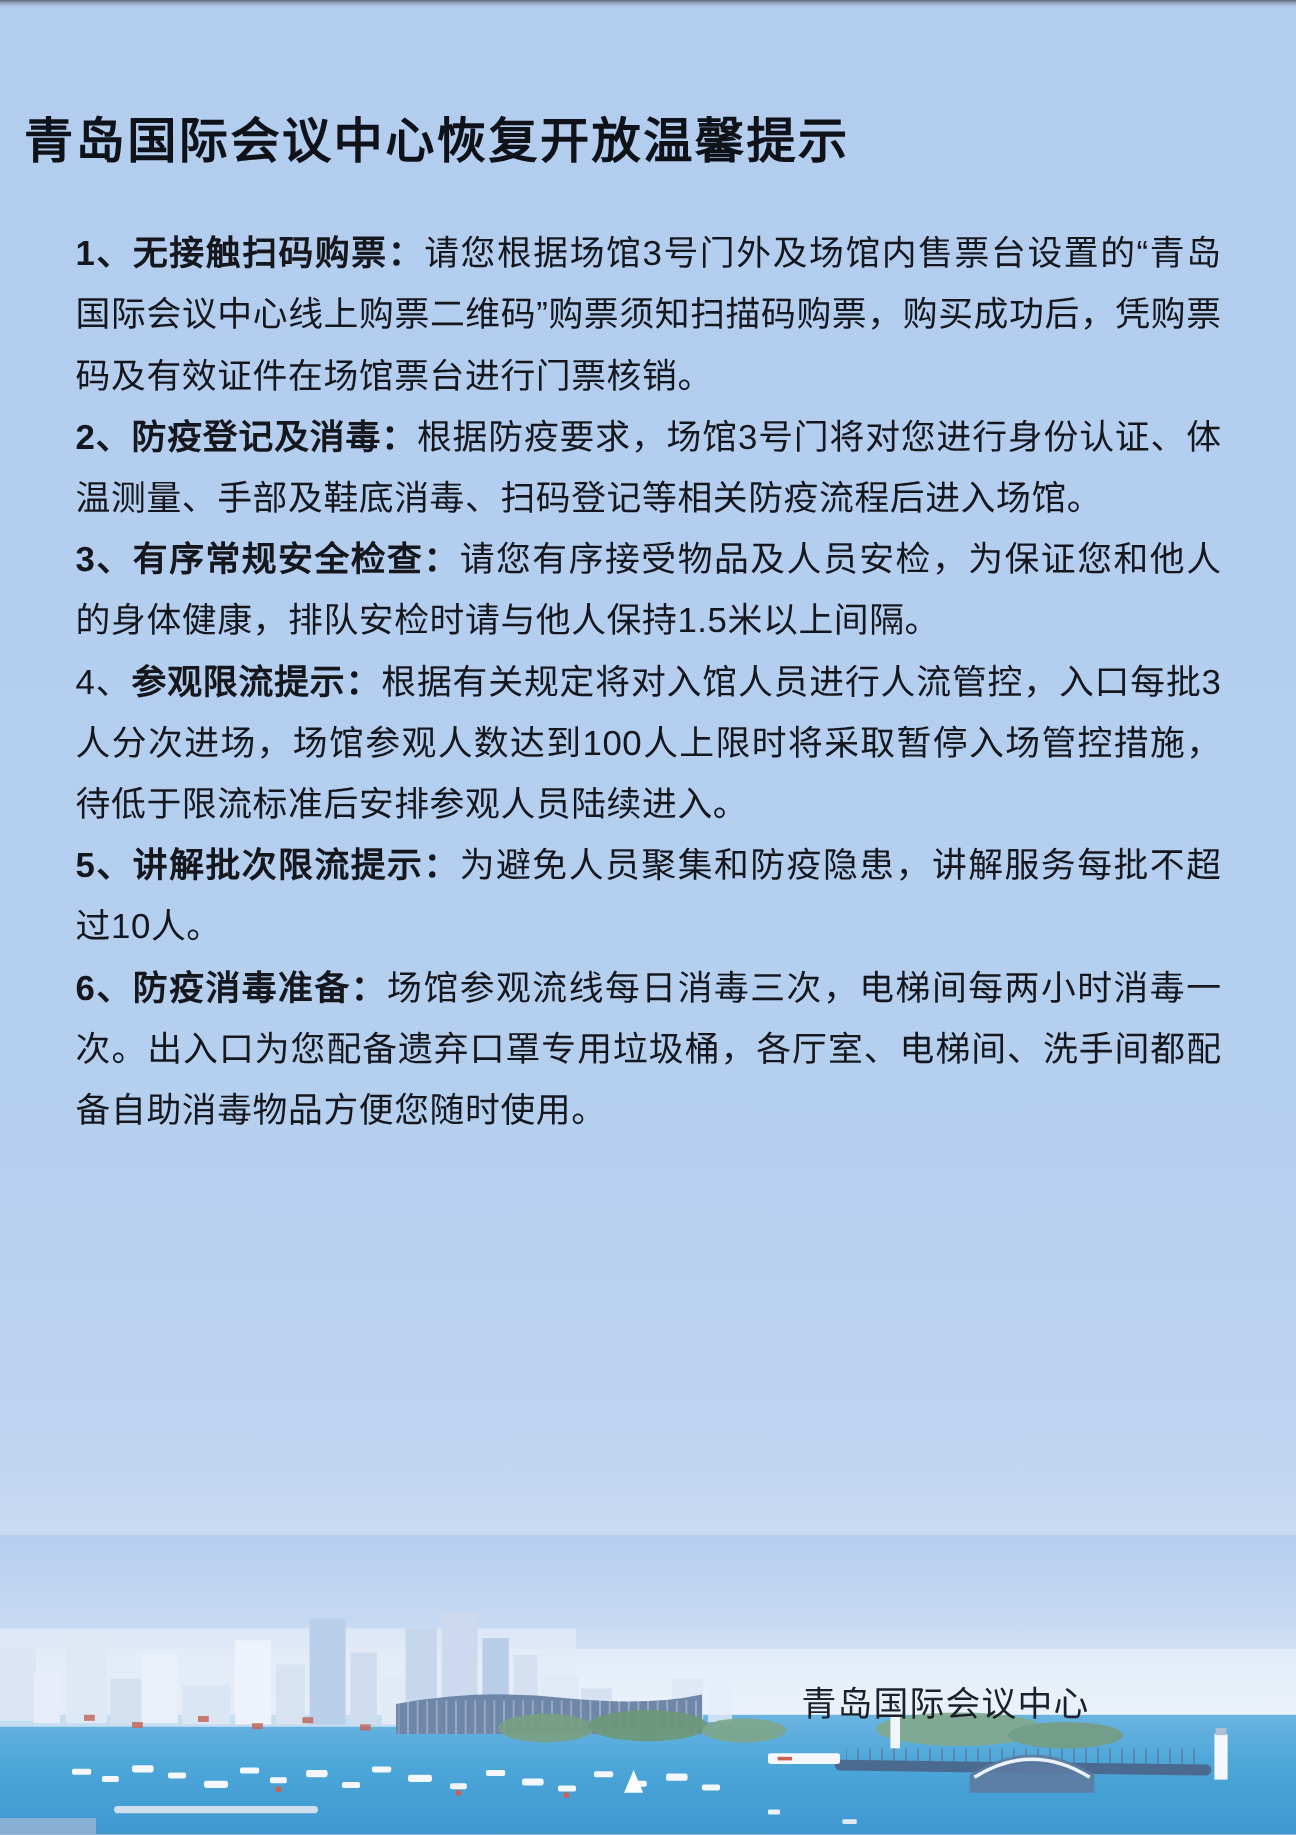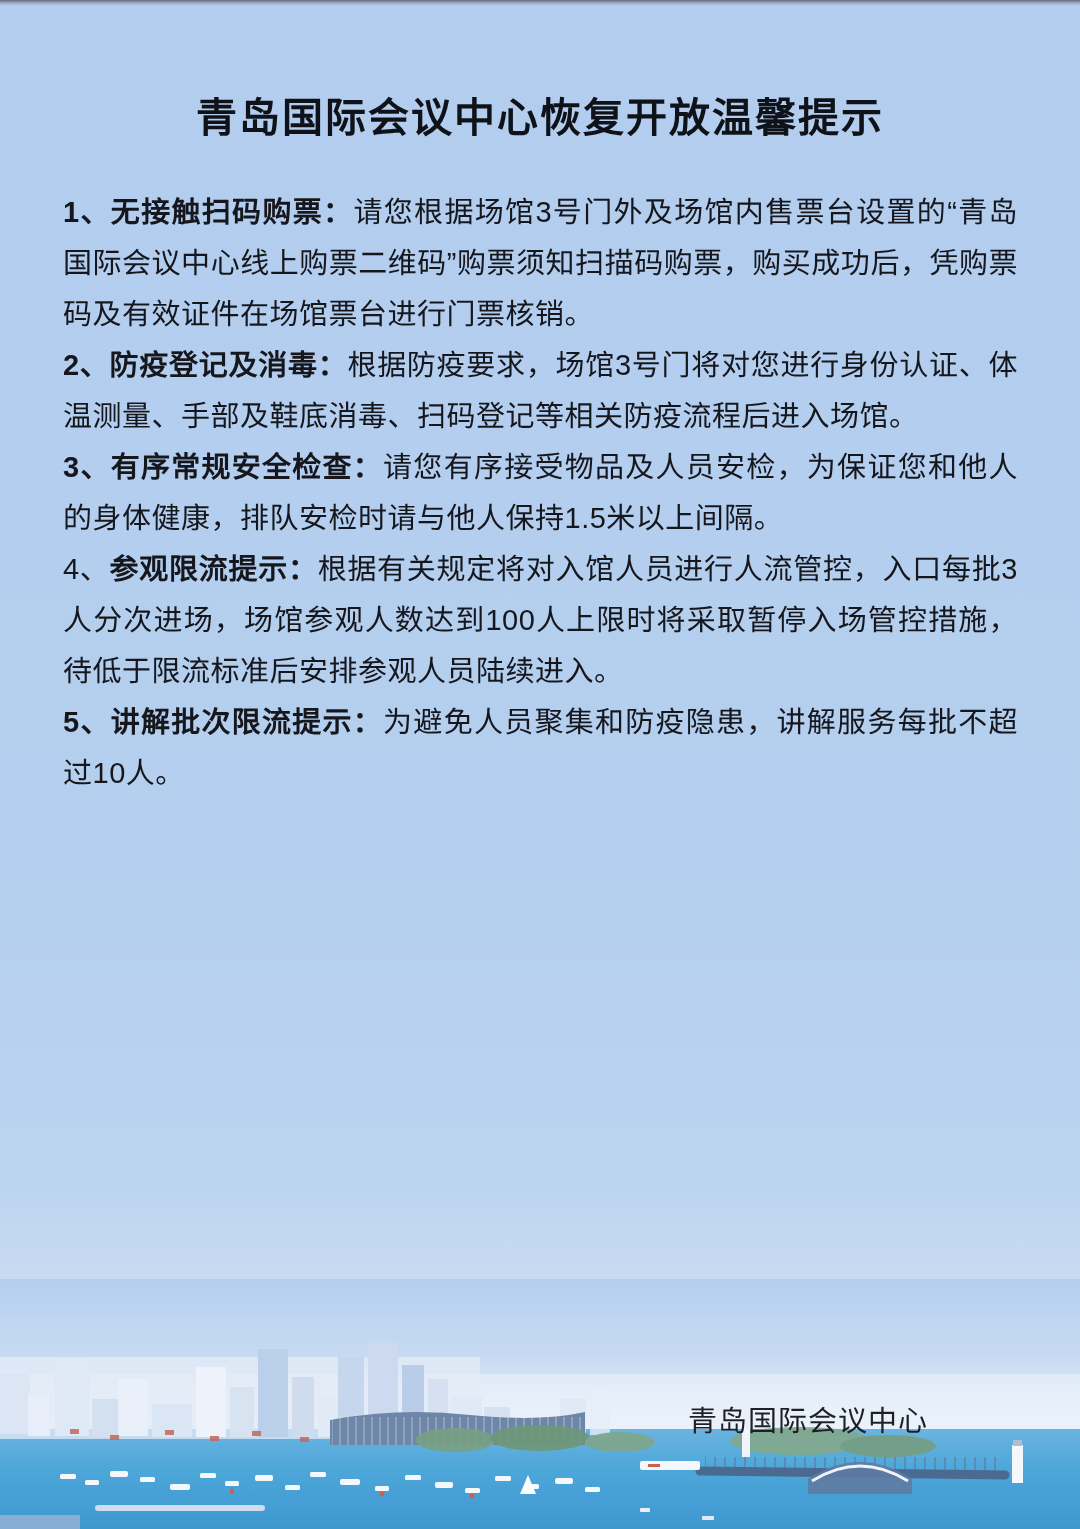--- a/index.html
+++ b/index.html
@@ -11,21 +11,20 @@
     background:linear-gradient(180deg,#b2cdee 0%,#b5cfef 60%,#bdd4f0 78%,#cdddf3 86%,#dbe7f7 92%);
     font-family:"Liberation Sans","DejaVu Sans",sans-serif;
     color:#16171d;
   }
   .topbar{
     position:absolute;top:0;left:0;right:0;height:6px;
     background:linear-gradient(180deg,#5f6b7e 0%,#8e9cb1 35%,#aabfdf 75%,#b5cfef 100%);
   }
   .title{
     margin:0;padding:93px 20px 0 20px;
-    text-align:center;
     font-size:41px;line-height:50px;
     font-weight:700;
     letter-spacing:2px;
     color:#101219;
     position:relative;z-index:2;
   }
   .content{
     position:relative;z-index:2;
     margin:44px 62px 0 63px;
     font-size:29px;line-height:51px;
@@ -35,21 +34,21 @@
   .content p{margin:0;}
   .b{font-weight:700;}
   .greeting{font-weight:700;}
   .indent{text-indent:2em;}
   .photo{
     position:absolute;left:0;bottom:0;z-index:1;
     width:1080px;height:250px;
   }
   .signature{
     position:absolute;z-index:3;
-    left:688px;top:1401px;
+    left:668px;top:1401px;
     font-size:29px;line-height:40px;
     letter-spacing:1px;
     color:#1d2027;
     white-space:nowrap;
   }
 </style>
 </head>
 <body>
 
 <div class="page">
@@ -63,20 +62,21 @@
     <p><span class="b">1、</span><span class="b">无接触扫码购票：</span><span>请您根据场馆3号门外及场馆内售票台设置的“青岛国际会议中心线上购票二维码”购票须知扫描码购票，购买成功后，凭购票码及有效证件在场馆票台进行门票核销。</span></p>
 
     <p><span class="b">2、</span><span class="b">防疫登记及消毒：</span><span>根据防疫要求，场馆3号门将对您进行身份认证、体温测量、手部及鞋底消毒、扫码登记等相关防疫流程后进入场馆。</span></p>
 
     <p><span class="b">3、</span><span class="b">有序常规安全检查：</span><span>请您有序接受物品及人员安检，为保证您和他人的身体健康，排队安检时请与他人保持1.5米以上间隔。</span></p>
 
     <p><span>4、</span><span class="b">参观限流提示：</span><span>根据有关规定将对入馆人员进行人流管控，入口每批3人分次进场，场馆参观人数达到100人上限时将采取暂停入场管控措施，待低于限流标准后安排参观人员陆续进入。</span></p>
 
     <p><span class="b">5、</span><span class="b">讲解批次限流提示：</span><span>为避免人员聚集和防疫隐患，讲解服务每批不超过10人。</span></p>
 
+    <p><span class="b">6、</span><span class="b">防疫消毒准备：</span><span>场馆参观流线每日消毒三次，电梯间每两小时消毒一次。出入口为您配备遗弃口罩专用垃圾桶，各厅室、电梯间、洗手间都配备自助消毒物品方便您随时使用。</span></p>
 
   </div>
 
   <svg class="photo" viewBox="0 0 1080 250" xmlns="http://www.w3.org/2000/svg" aria-hidden="true">
     <defs>
       <linearGradient id="skyGrad" x1="0" y1="0" x2="0" y2="1">
         <stop offset="0" stop-color="#b5cfef"></stop>
         <stop offset="0.45" stop-color="#c6d9f2"></stop>
         <stop offset="0.75" stop-color="#dde8f7"></stop>
         <stop offset="1" stop-color="#e9f0fa"></stop>

